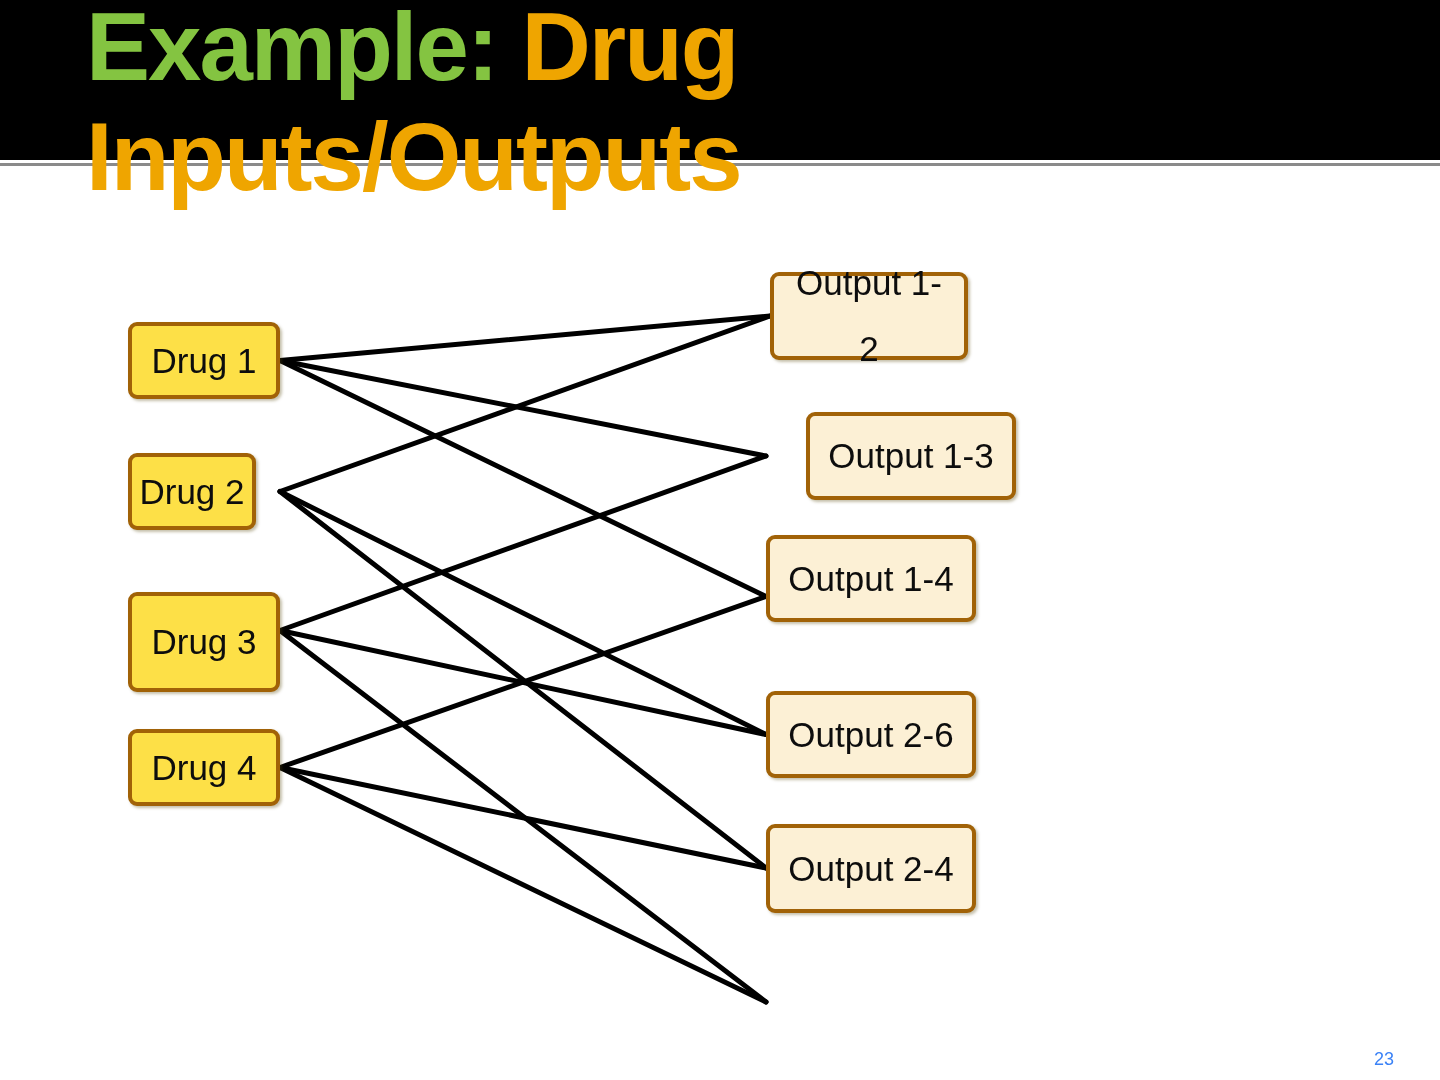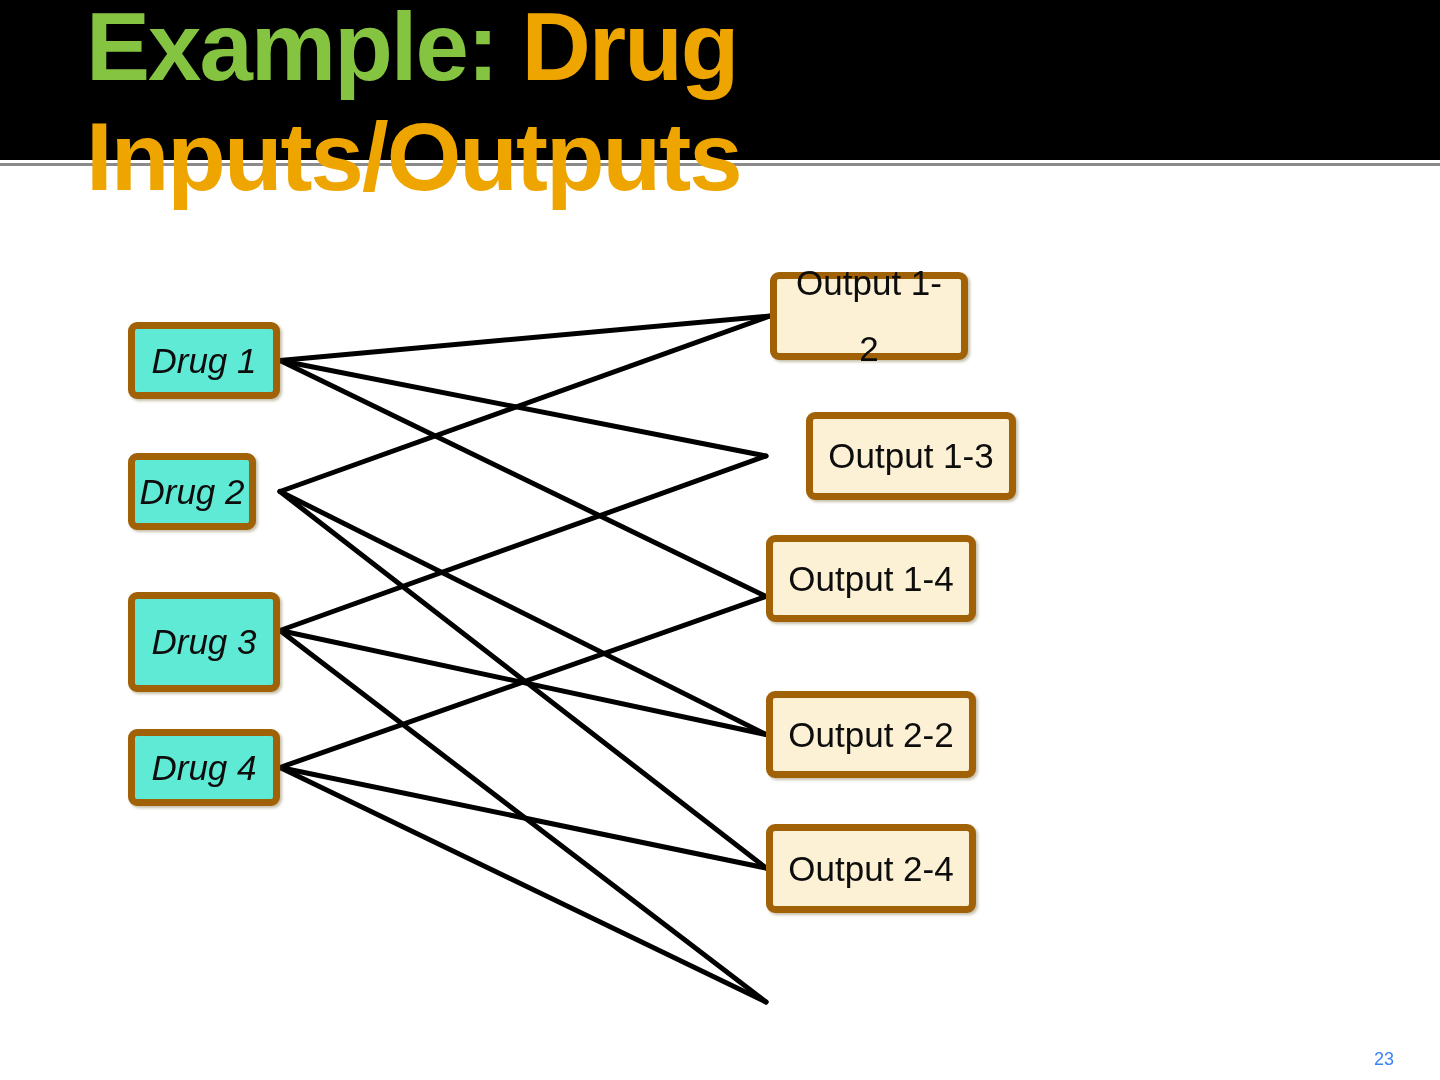--- a/index.html
+++ b/index.html
@@ -37,35 +37,35 @@
 
   .diagram { position: absolute; top: 0; left: 0; width: 1440px; height: 1080px; }
   .edge-layer {
     position: absolute; top: 0; left: 0;
     width: 1440px; height: 1080px;
     z-index: 4;
   }
   .node {
     position: absolute;
     box-sizing: border-box;
-    border: 7px solid #a16207;
+    border: 4px solid #a16207;
     border-radius: 9px;
     display: flex;
     flex-direction: column;
     align-items: center;
     justify-content: center;
     font-size: 35px;
     color: #0d0d0d;
     line-height: 42px;
     z-index: 5;
     box-shadow: 2px 2px 3px rgba(90, 75, 15, 0.35);
     text-align: center;
     gap: 24px;
   }
-  .node.drug   { background: #5eead4; font-style: italic; }
+  .node.drug   { background: #fde047; }
   .node.output { background: #fcf0d5; }
 
   .page-number {
     position: absolute;
     right: 46px; bottom: 10px;
     font-size: 18px;
     color: #3b82f6;
     z-index: 6;
   }
 </style>
@@ -111,20 +111,20 @@
       <div>Output 1-</div>
       <div>2</div>
     </div>
     <div class="node output" style="left: 766px; top: 412px; width: 210px; height: 88px; margin-left: 40px;">
       <div>Output 1-3</div>
     </div>
     <div class="node output" style="left: 766px; top: 535px; width: 210px; height: 87px;">
       <div>Output 1-4</div>
     </div>
     <div class="node output" style="left: 766px; top: 691px; width: 210px; height: 87px;">
-      <div>Output 2-2</div>
+      <div>Output 2-6</div>
     </div>
     <div class="node output" style="left: 766px; top: 824px; width: 210px; height: 89px;">
       <div>Output 2-4</div>
     </div>
   </div>
 
 <div class="page-number">23</div>
 
 </body></html>

